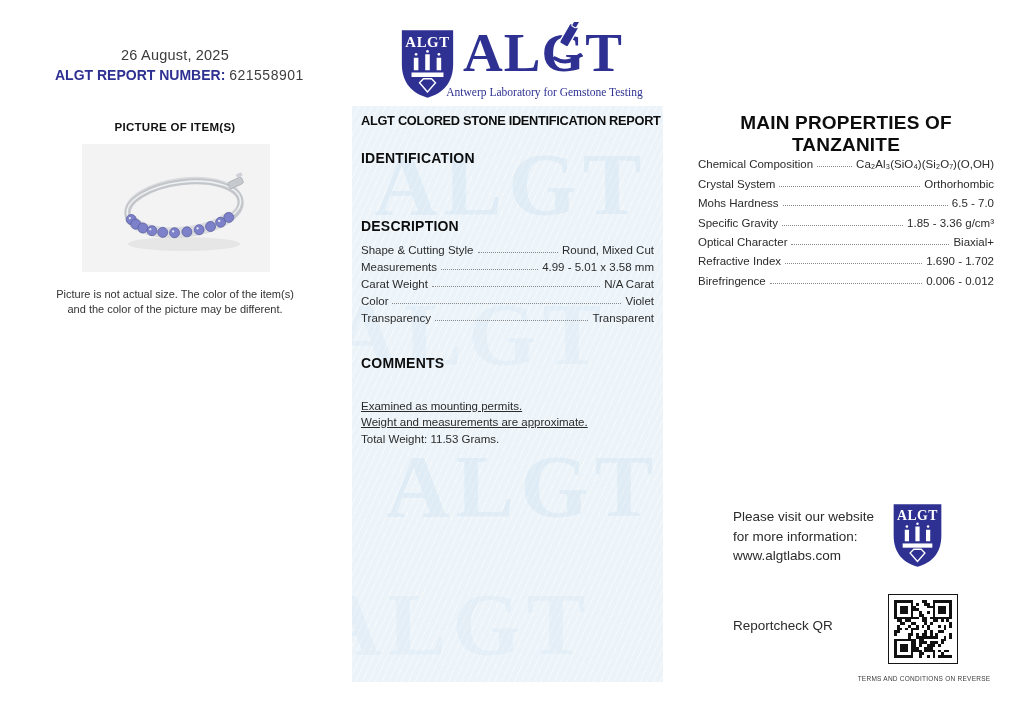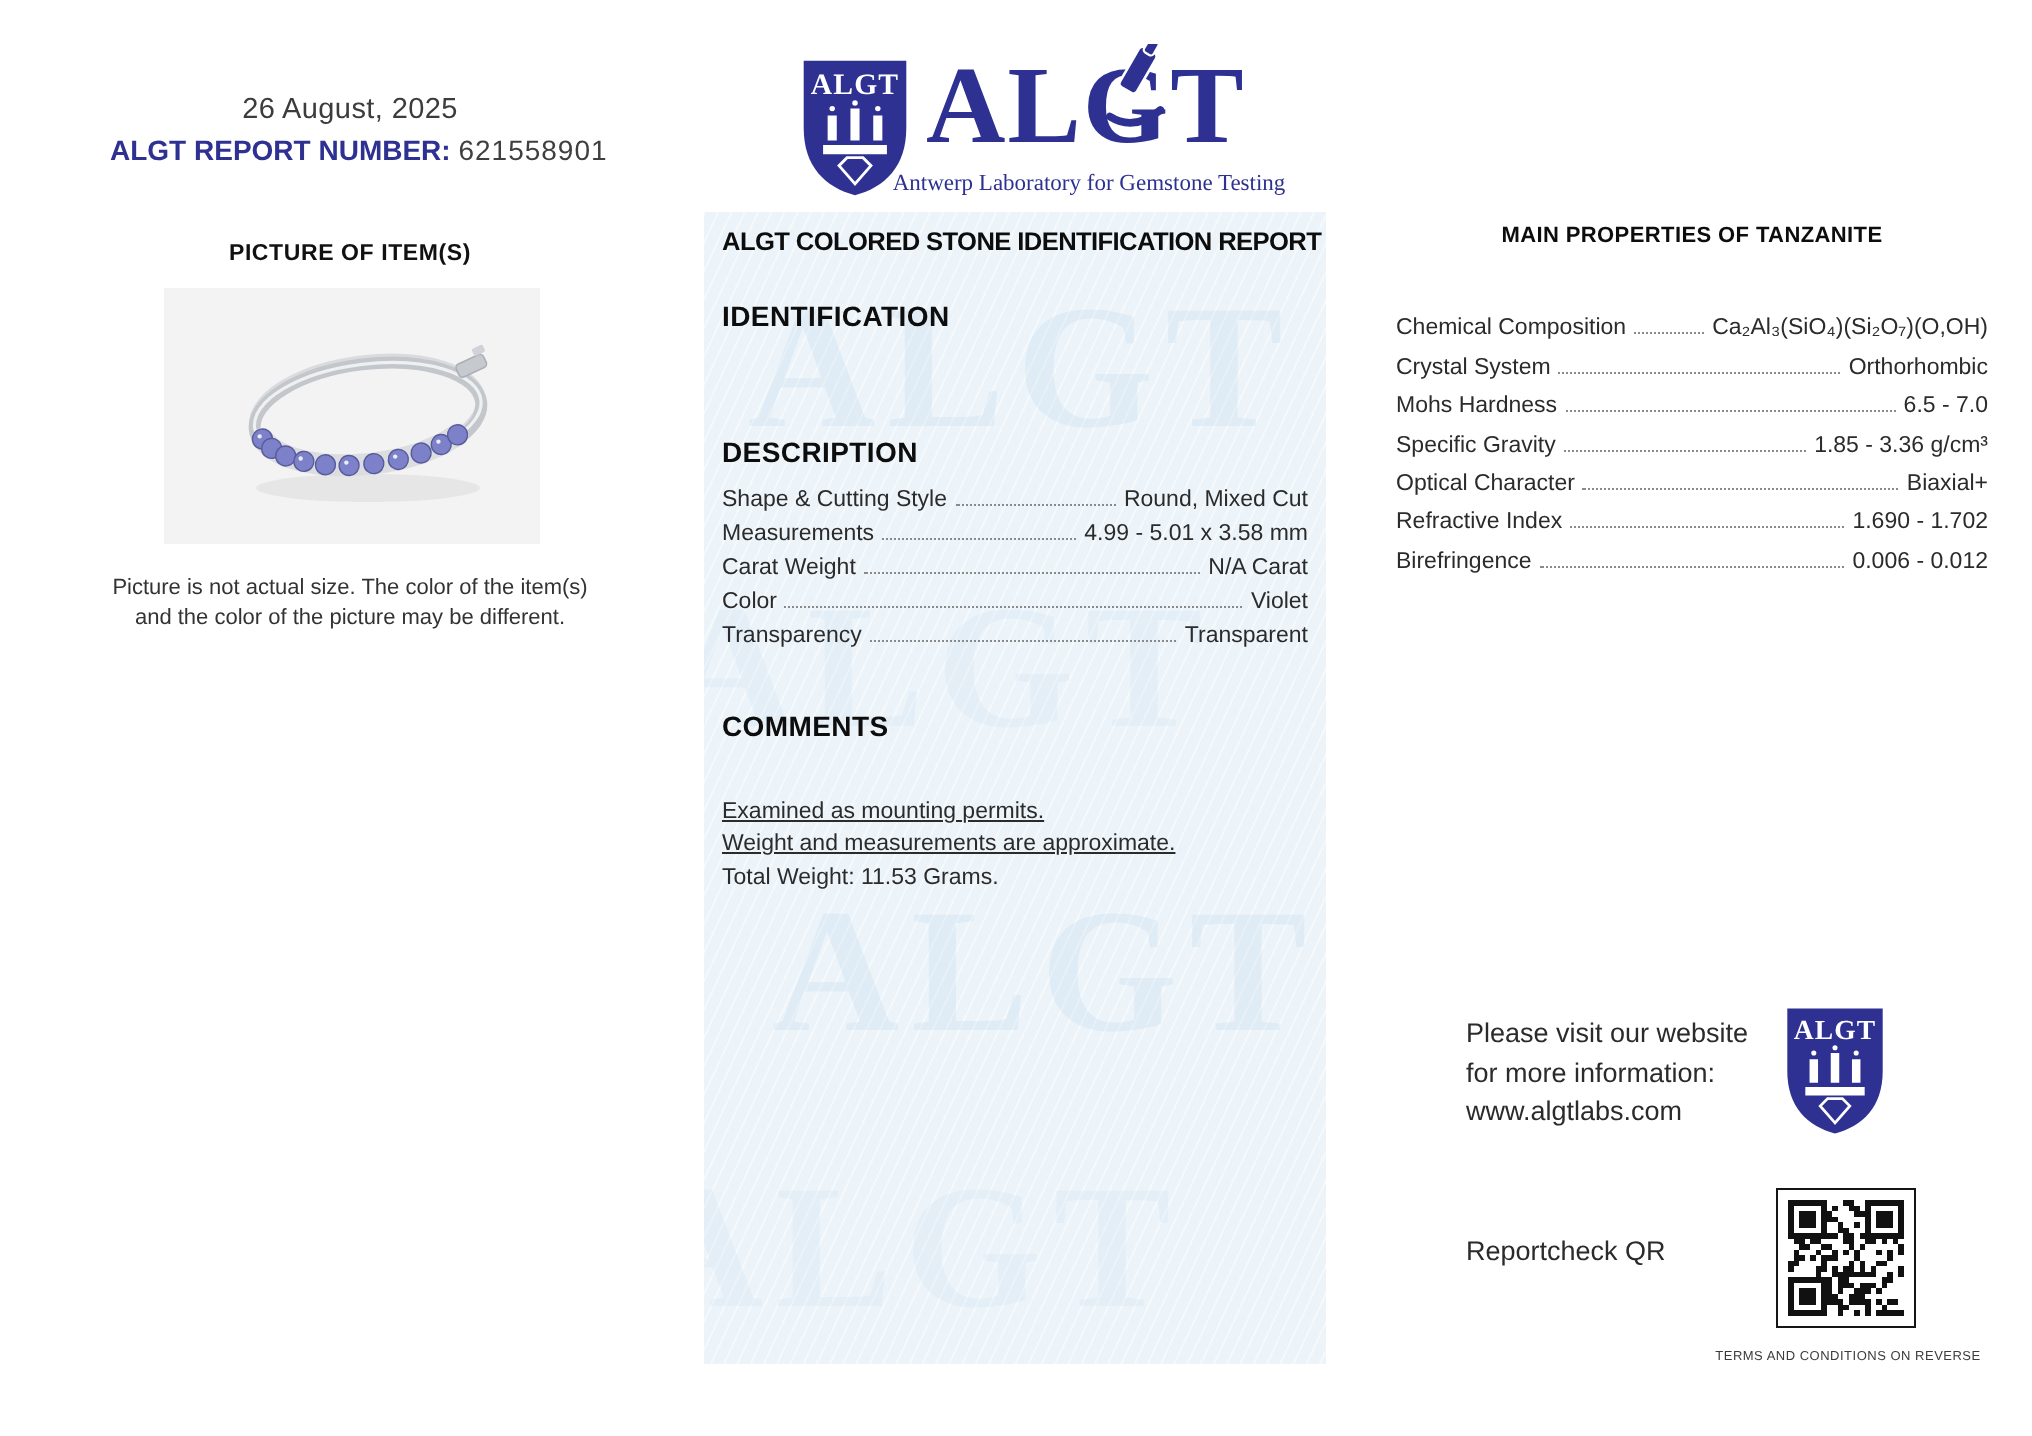--- a/index.html
+++ b/index.html
@@ -39,21 +39,21 @@
   .sec-head{position:absolute;left:9px;font-size:14px;font-weight:bold;color:#0d0d0d;letter-spacing:.2px;}
   .rows{position:absolute;left:9px;right:9px;}
   .row{display:flex;align-items:flex-end;height:17px;font-size:11.5px;color:#2b2b2b;}
   .row .lbl,.row .val{white-space:nowrap;}
   .dots{flex:1;margin:0 4px;border-bottom:1.2px dotted #8a8a8a;transform:translateY(-3px);min-width:8px;}
   .comments-text{position:absolute;left:9px;top:292px;font-size:11.5px;line-height:16px;color:#2b2b2b;text-decoration:underline;}
   .total{position:absolute;left:9px;top:327px;font-size:11.5px;color:#2b2b2b;}
 
   
   .props-head{position:absolute;left:698px;top:112px;width:296px;text-align:center;
-              font-size:11px;font-weight:bold;color:#0d0d0d;letter-spacing:.2px;}
+              font-size:19px;font-weight:bold;color:#0d0d0d;letter-spacing:.2px;}
   .props-rows{position:absolute;left:698px;top:151px;width:296px;}
   .prow{display:flex;align-items:flex-end;height:19.4px;font-size:11.5px;color:#2b2b2b;}
   .prow .lbl,.prow .val{white-space:nowrap;}
 
   
   .site{position:absolute;left:733px;top:507px;font-size:13.5px;line-height:19.5px;color:#2b2b2b;}
   .shield-footer{position:absolute;left:891px;top:501px;width:53px;height:69px;}
   .reportcheck{position:absolute;left:733px;top:618px;font-size:13.5px;color:#2b2b2b;}
   .qr-box{position:absolute;left:888px;top:594px;width:70px;height:70px;box-sizing:border-box;
           background:#fff;border:1.6px solid #151515;display:flex;align-items:center;justify-content:center;}

